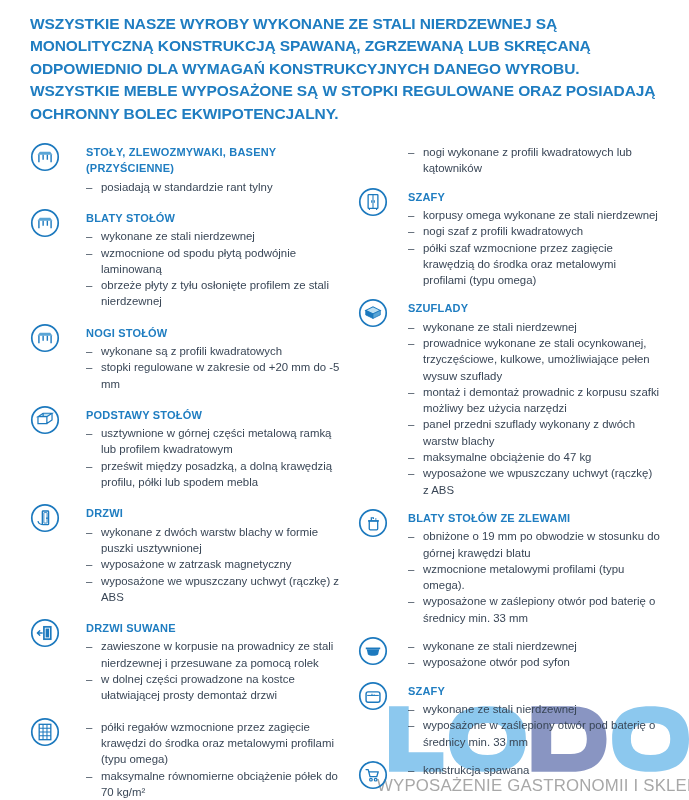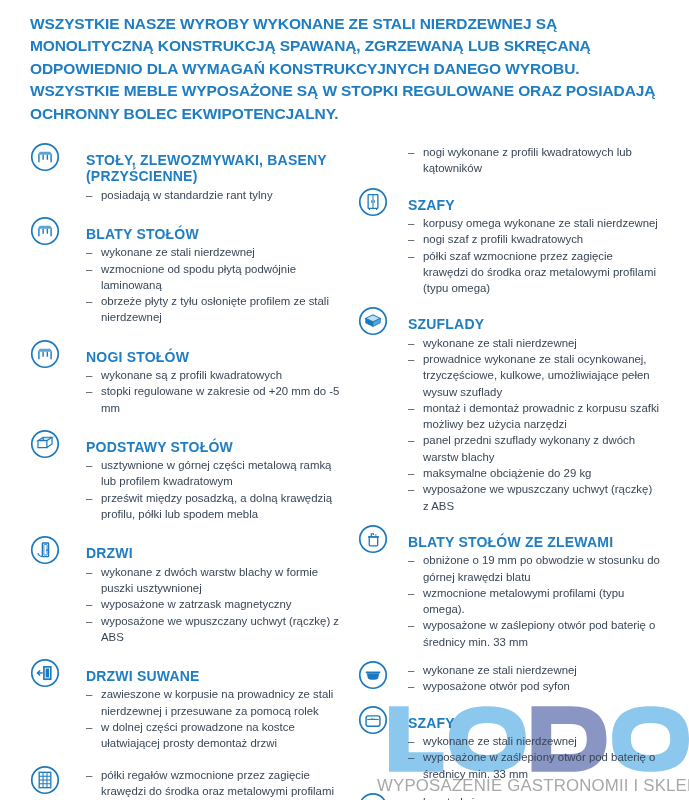--- a/index.html
+++ b/index.html
@@ -21,22 +21,22 @@
     padding:19px 28px 0 30px;
   }
   .section{
     display:grid;grid-template-columns:30px minmax(0,1fr);column-gap:26px;
   }
   .col-left .section{margin-bottom:15px;padding-right:14px;}
   .col-right .section{margin-bottom:12px;column-gap:20px;}
   .icon-cell{width:30px;height:30px;margin-top:-2px;}
   .icon-cell svg{display:block;}
   .sec-title{
-    color:#1F7DC1;font-weight:bold;font-size:14px;letter-spacing:0.2px;
-    line-height:16.3px;margin:8px 0 2px 0;
+    color:#1F7DC1;font-weight:bold;font-size:11px;letter-spacing:0.2px;
+    line-height:16.3px;margin:0 0 2px 0;
   }
   ul.bullets{list-style:none;margin:0;padding:0;}
   ul.bullets li{
     display:grid;grid-template-columns:15px minmax(0,1fr);
     color:#394656;font-size:11.4px;line-height:16.3px;
   }
   .dash{color:#394656;}
   
   .logo{
     position:absolute;right:0;bottom:4px;width:312px;z-index:0;
@@ -246,21 +246,21 @@
               <li>
                 <span class="dash">–</span>
                 <span>korpusy omega wykonane ze stali nierdzewnej</span>
               </li>
               <li>
                 <span class="dash">–</span>
                 <span>nogi szaf z profili kwadratowych</span>
               </li>
               <li>
                 <span class="dash">–</span>
-                <span>półki szaf wzmocnione przez zagięcie krawędzi do środka oraz metalowymi profilami (typu omega)</span>
+                <span>półki szaf wzmocnione przez zagięcie krawędzią do środka oraz metalowymi profilami (typu omega)</span>
               </li>
             </ul>
           </div>
         </div>
         <div class="section">
           <span class="icon-cell">
             <svg viewBox="0 0 32 32" width="30" height="30">
               <circle cx="16" cy="16" r="14.1" fill="none" stroke="#1C79BE" stroke-width="1.8"></circle>
               <path d="M8.2 13.2 L16 9.4 L23.8 13.2 L16 17 Z" fill="#BEE0F2" stroke="#1C79BE" stroke-width="1.1"></path>
               <path d="M8.2 13.2 V18 L16 21.8 V17 Z" fill="#1C79BE" stroke="#1C79BE" stroke-width="0.8"></path>
@@ -281,21 +281,21 @@
               <li>
                 <span class="dash">–</span>
                 <span>montaż i demontaż prowadnic z korpusu szafki możliwy bez użycia narzędzi</span>
               </li>
               <li>
                 <span class="dash">–</span>
                 <span>panel przedni szuflady wykonany z dwóch warstw blachy</span>
               </li>
               <li>
                 <span class="dash">–</span>
-                <span>maksymalne obciążenie do 29 kg</span>
+                <span>maksymalne obciążenie do 47 kg</span>
               </li>
               <li>
                 <span class="dash">–</span>
                 <span>wyposażone we wpuszczany uchwyt (rączkę) z ABS</span>
               </li>
             </ul>
           </div>
         </div>
         <div class="section">
           <span class="icon-cell">

